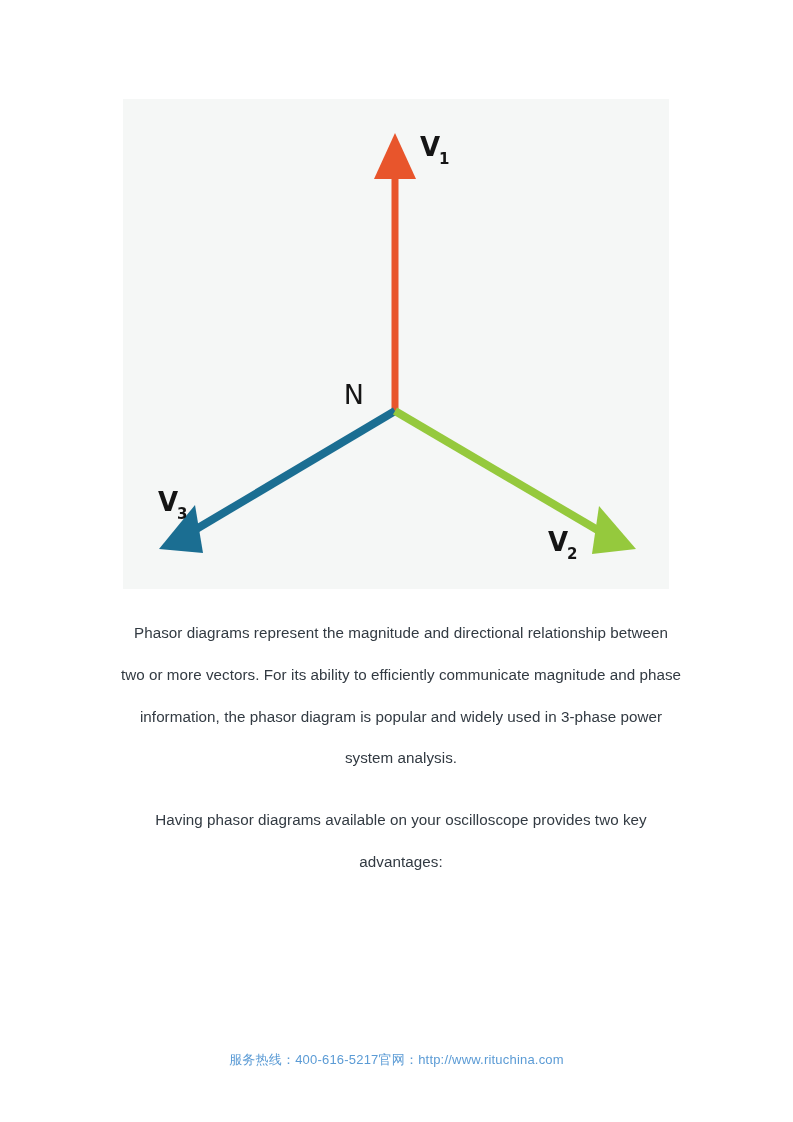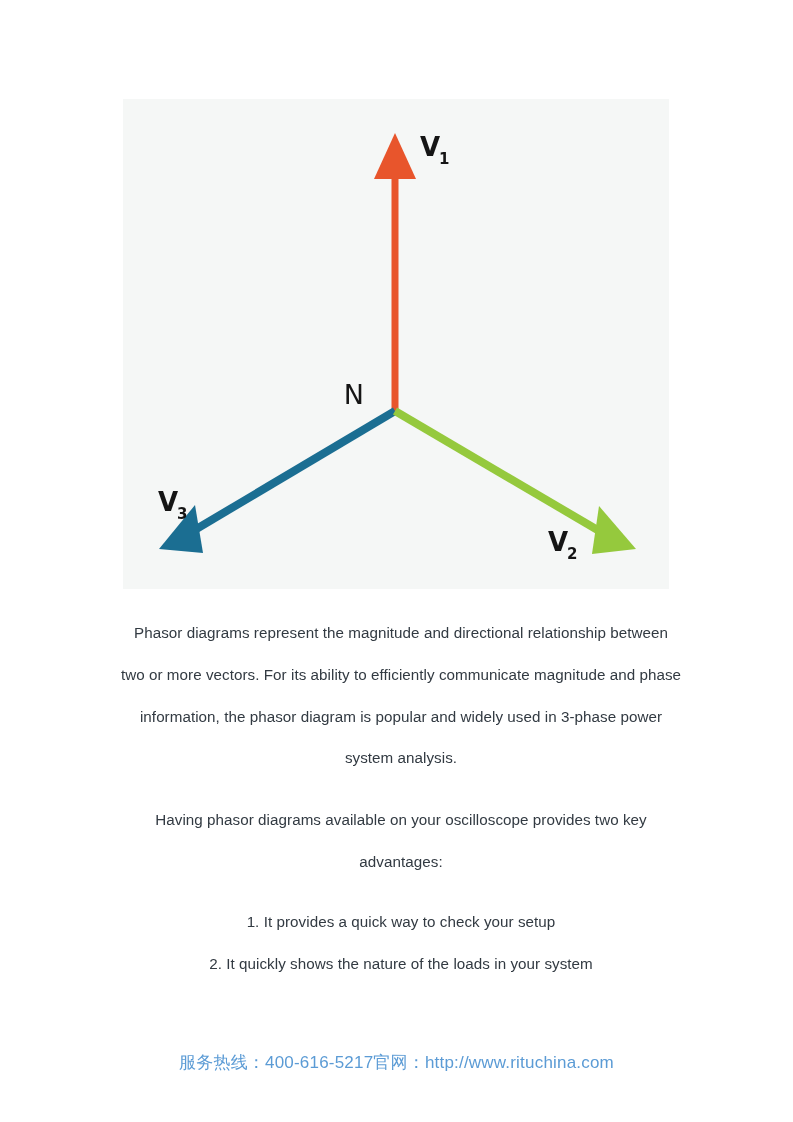--- a/index.html
+++ b/index.html
@@ -81,21 +81,21 @@
   }
 
   
   #footer {
     position: absolute;
     left: 0;
     top: 1051px;
     width: 793px;
     text-align: center;
     font-family: "Liberation Sans", "DejaVu Sans", sans-serif;
-    font-size: 17px;
+    font-size: 13px;
     color: #5b9bd5;
     letter-spacing: 0.2px;
     white-space: pre;
   }
   #footer span { display: inline; }
   .footer-gap { display: inline-block; width: 22px; }
 </style>
 </head>
 <body>
 
@@ -136,20 +136,16 @@
 
   </svg>
 </div>
 
 <div id="content">
 
   <p class="para" id="para-1">Phasor diagrams represent the magnitude and directional relationship between two or more vectors. For its ability to efficiently communicate magnitude and phase information, the phasor diagram is popular and widely used in 3-phase power system analysis.</p>
 
   <p class="para" id="para-2">Having phasor diagrams available on your oscilloscope provides two key advantages:</p>
 
-  <div id="list-block">
-    <p class="listline">1. It provides a quick way to check your setup</p>
-    <p class="listline">2. It quickly shows the nature of the loads in your system</p>
-  </div>
 
 </div>
 
 <div id="footer"><span>服务热线：</span><span>400-616-5217</span><span class="footer-gap"></span><span>官网：</span><span>http://www.rituchina.com</span></div>
 
 </body></html>

